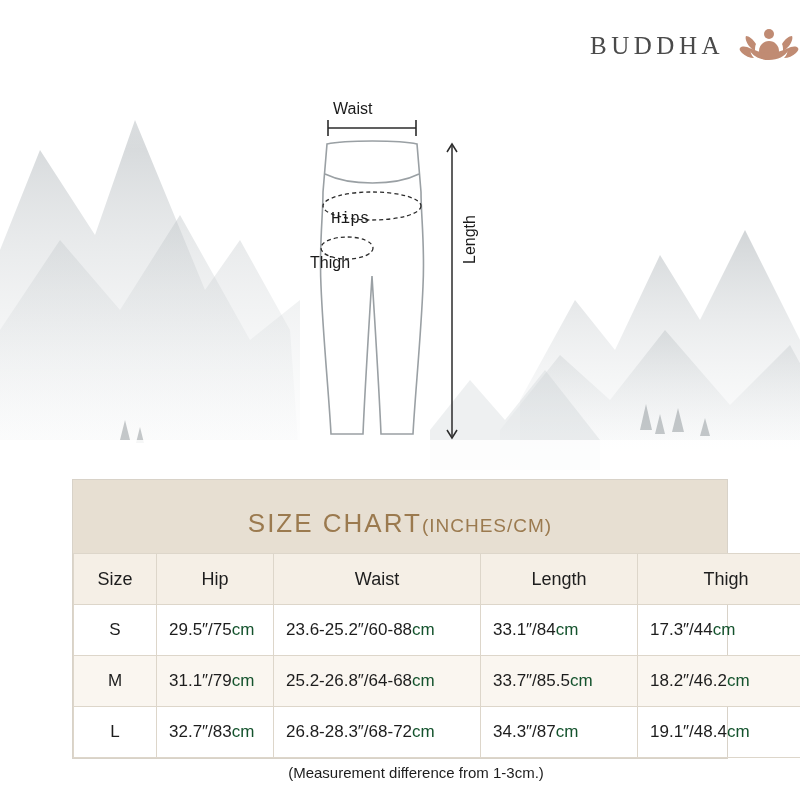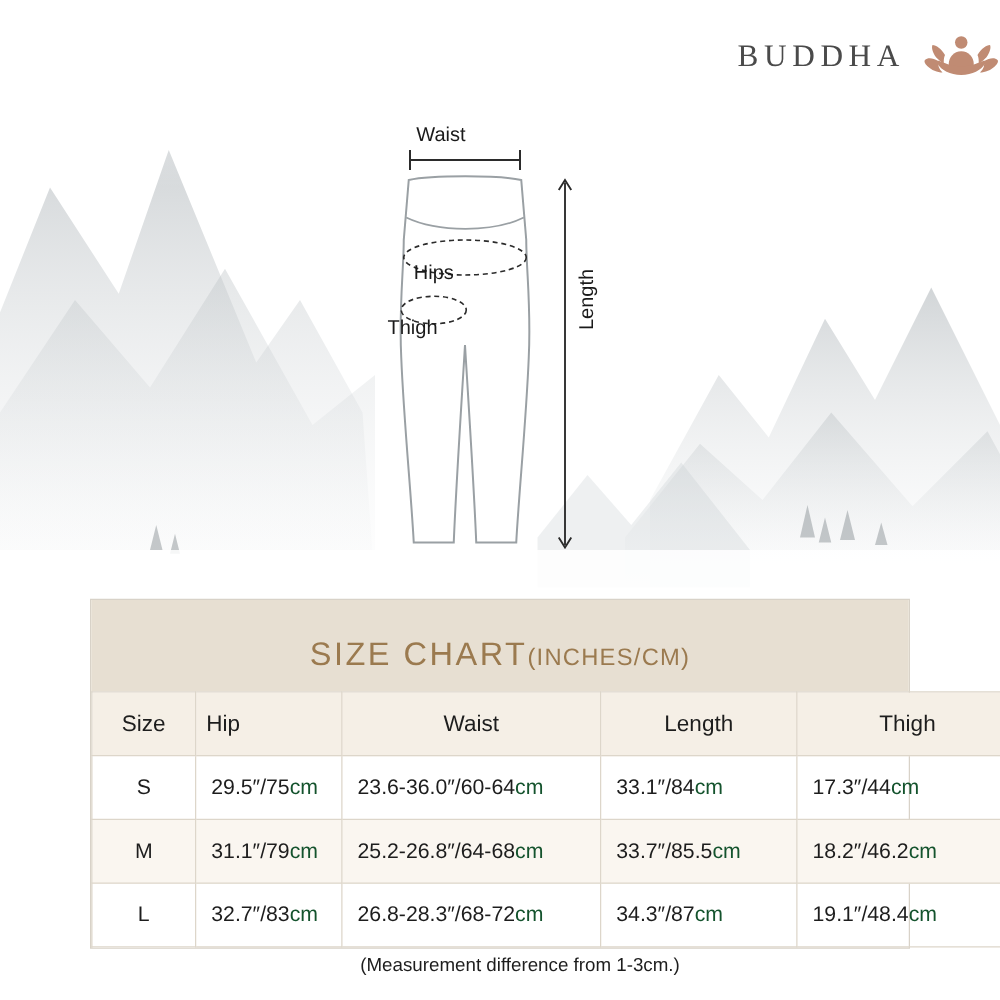--- a/index.html
+++ b/index.html
@@ -58,21 +58,21 @@
     height: 370px;
   }
   .diag-label {
     position: absolute;
     font-family: "Liberation Sans", sans-serif;
     color: #1a1a1a;
     font-size: 16px;
     white-space: nowrap;
   }
   #lbl-waist { left: 78px; top: 4px; }
-  #lbl-hips  { left: 76px; top: 114px; }
+  #lbl-hips  { left: 76px; top: 114px; font-family: Liberation Mono, monospace; }
   #lbl-thigh { left: 55px; top: 158px; }
   #lbl-length {
     left: 206px;
     top: 168px;
     transform: rotate(-90deg);
     transform-origin: left top;
   }
 
   
   #chart {
@@ -111,21 +111,21 @@
     color: #1d1d1d;
     font-size: 17px;
     padding: 8px 8px;
     height: 34px;
   }
   #size-table th {
     background: #f5efe6;
     font-size: 18px;
   }
   #size-table th.c-size { width: 66px; text-align: center; }
-  #size-table th.c-hip { width: 100px; text-align: left; }
+  #size-table th.c-hip { width: 100px; text-align: center; }
   #size-table th.c-waist { width: 190px; text-align: center; }
   #size-table th.c-length { width: 140px; text-align: center; }
   #size-table th.c-thigh { width: 160px; text-align: center; }
 
   #size-table td.c-size { text-align: center; background:#ffffff; }
   #size-table td.val { text-align: left; padding-left: 12px; }
   #size-table tr.alt td { background: #faf6f0; }
   .unit {
     color: #14532d;
   }
@@ -248,21 +248,21 @@
         <th class="c-hip">Hip</th>
         <th class="c-waist">Waist</th>
         <th class="c-length">Length</th>
         <th class="c-thigh">Thigh</th>
       </tr>
     </thead>
     <tbody>
       <tr>
         <td class="c-size">S</td>
         <td class="val"><span>29.5″/75</span><span class="unit">cm</span></td>
-        <td class="val"><span>23.6-36.0″/60-64</span><span class="unit">cm</span></td>
+        <td class="val"><span>23.6-25.2″/60-88</span><span class="unit">cm</span></td>
         <td class="val"><span>33.1″/84</span><span class="unit">cm</span></td>
         <td class="val"><span>17.3″/44</span><span class="unit">cm</span></td>
       </tr>
       <tr class="alt">
         <td class="c-size">M</td>
         <td class="val"><span>31.1″/79</span><span class="unit">cm</span></td>
         <td class="val"><span>25.2-26.8″/64-68</span><span class="unit">cm</span></td>
         <td class="val"><span>33.7″/85.5</span><span class="unit">cm</span></td>
         <td class="val"><span>18.2″/46.2</span><span class="unit">cm</span></td>
       </tr>

